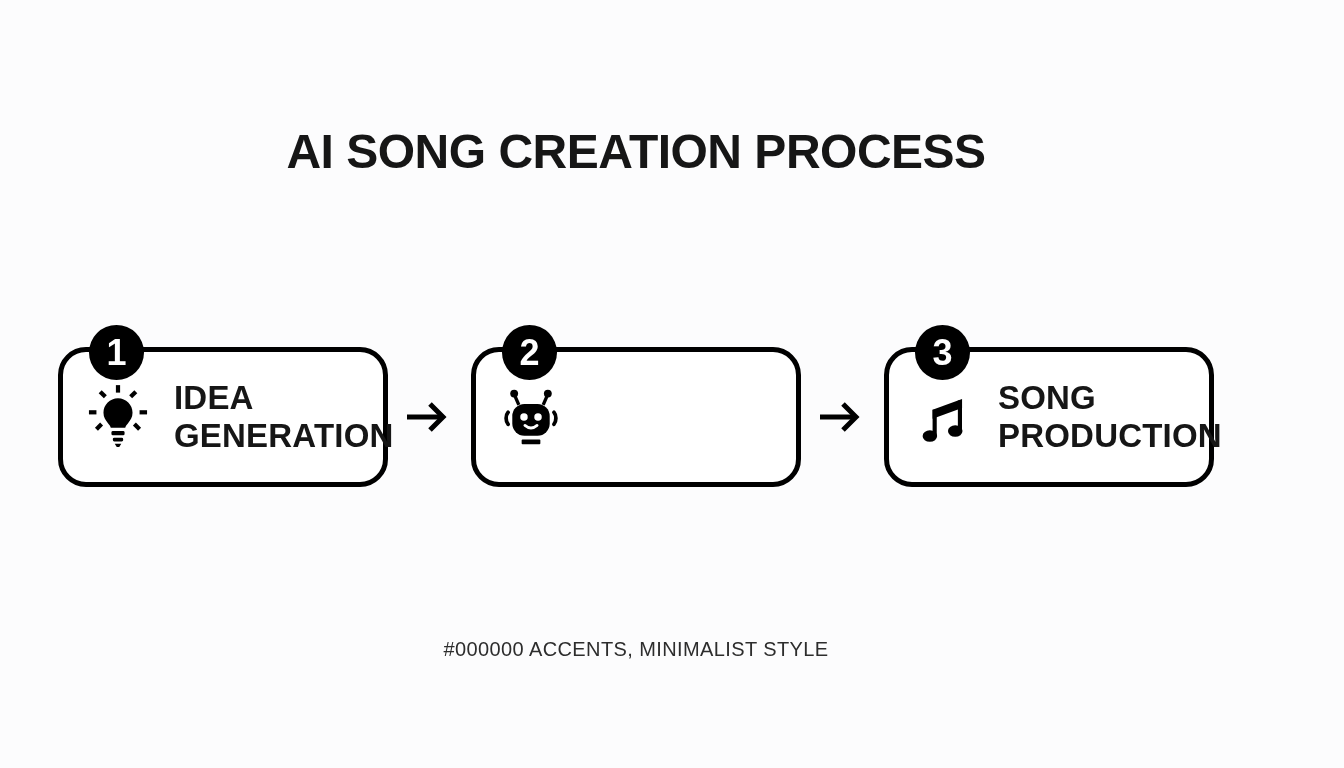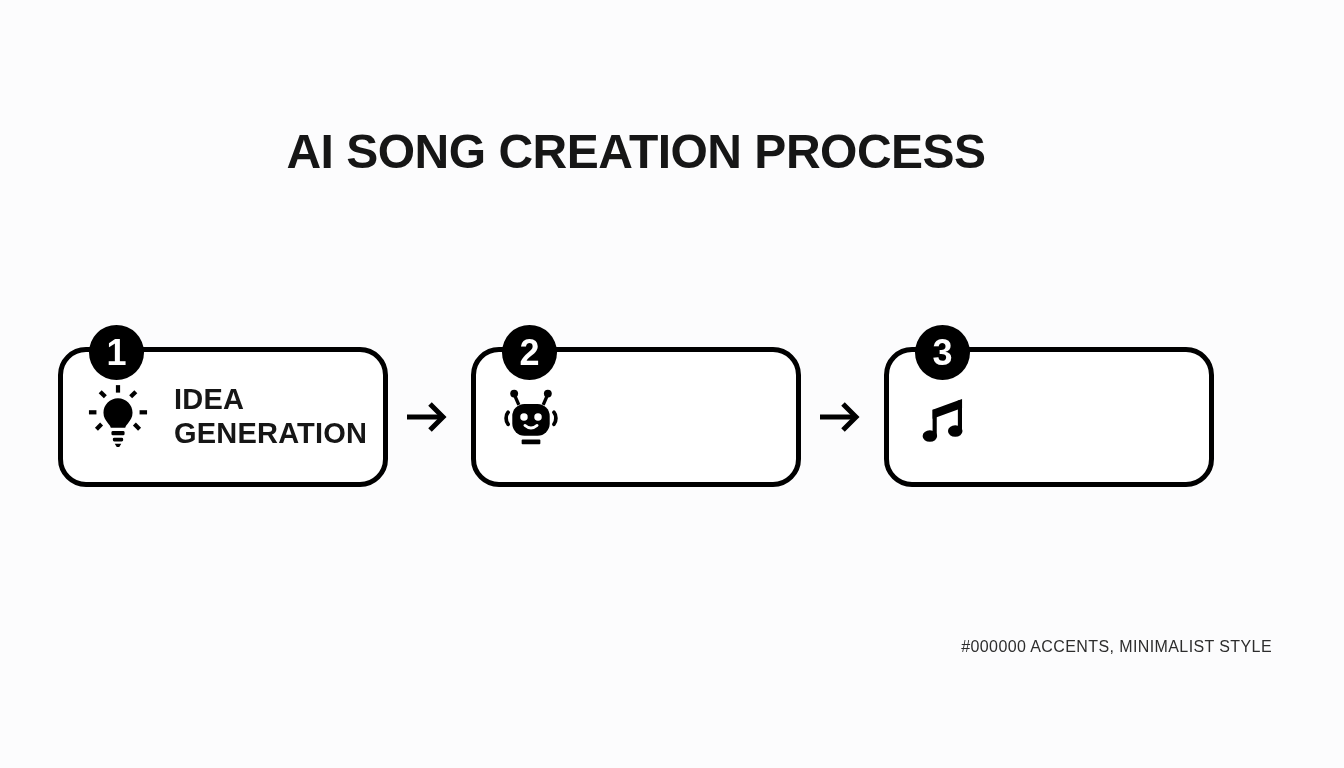--- a/index.html
+++ b/index.html
@@ -64,40 +64,40 @@
     font-size: 36px;
     font-weight: 700;
     display: flex;
     align-items: center;
     justify-content: center;
     line-height: 1;
   }
   .step-icon { flex: 0 0 auto; display: block; }
   .step-icon svg { display: block; }
   .step-label {
-    font-size: 29px;
+    font-size: 33px;
     font-weight: 700;
     line-height: 1.16;
     letter-spacing: 0.2px;
     color: var(--text);
     white-space: pre-line;
   }
   .connector {
     width: 83px;
     display: flex;
     align-items: center;
     justify-content: center;
   }
   .caption {
     position: absolute;
     top: 638px;
     left: 0;
     width: 100%;
-    text-align: right;
-    font-size: 16px;
+    text-align: center;
+    font-size: 20px;
     letter-spacing: 0.4px;
     color: var(--caption);
   }
   
   .ink { fill: var(--accent); }
   .ink-stroke { stroke: var(--accent); fill: none; }
   .white-fill { fill: #ffffff; }
   .white-stroke { stroke: #ffffff; fill: none; }
 </style>
 </head>
@@ -177,19 +177,21 @@
       <div class="badge">3</div>
       <span class="step-icon">
         <svg width="58" height="60" viewBox="0 0 64 64">
           <path class="ink" d="M20.5 24 L53 12 L53 22 L20.5 34 Z"></path>
           <path class="ink" d="M20.5 24 h4.6 v29 h-4.6 z"></path>
           <path class="ink" d="M48.4 13.7 H53 v34 h-4.6 z"></path>
           <ellipse class="ink" cx="17.5" cy="53" rx="8" ry="6.4"></ellipse>
           <ellipse class="ink" cx="45.5" cy="47.5" rx="8" ry="6.4"></ellipse>
         </svg>
       </span>
+      <div class="step-label">SONG
+PRODUCTION</div>
     </div>
 
   </div>
 
   <div class="caption">#000000 ACCENTS, MINIMALIST STYLE</div>
 
 </div>
 
 </body></html>

